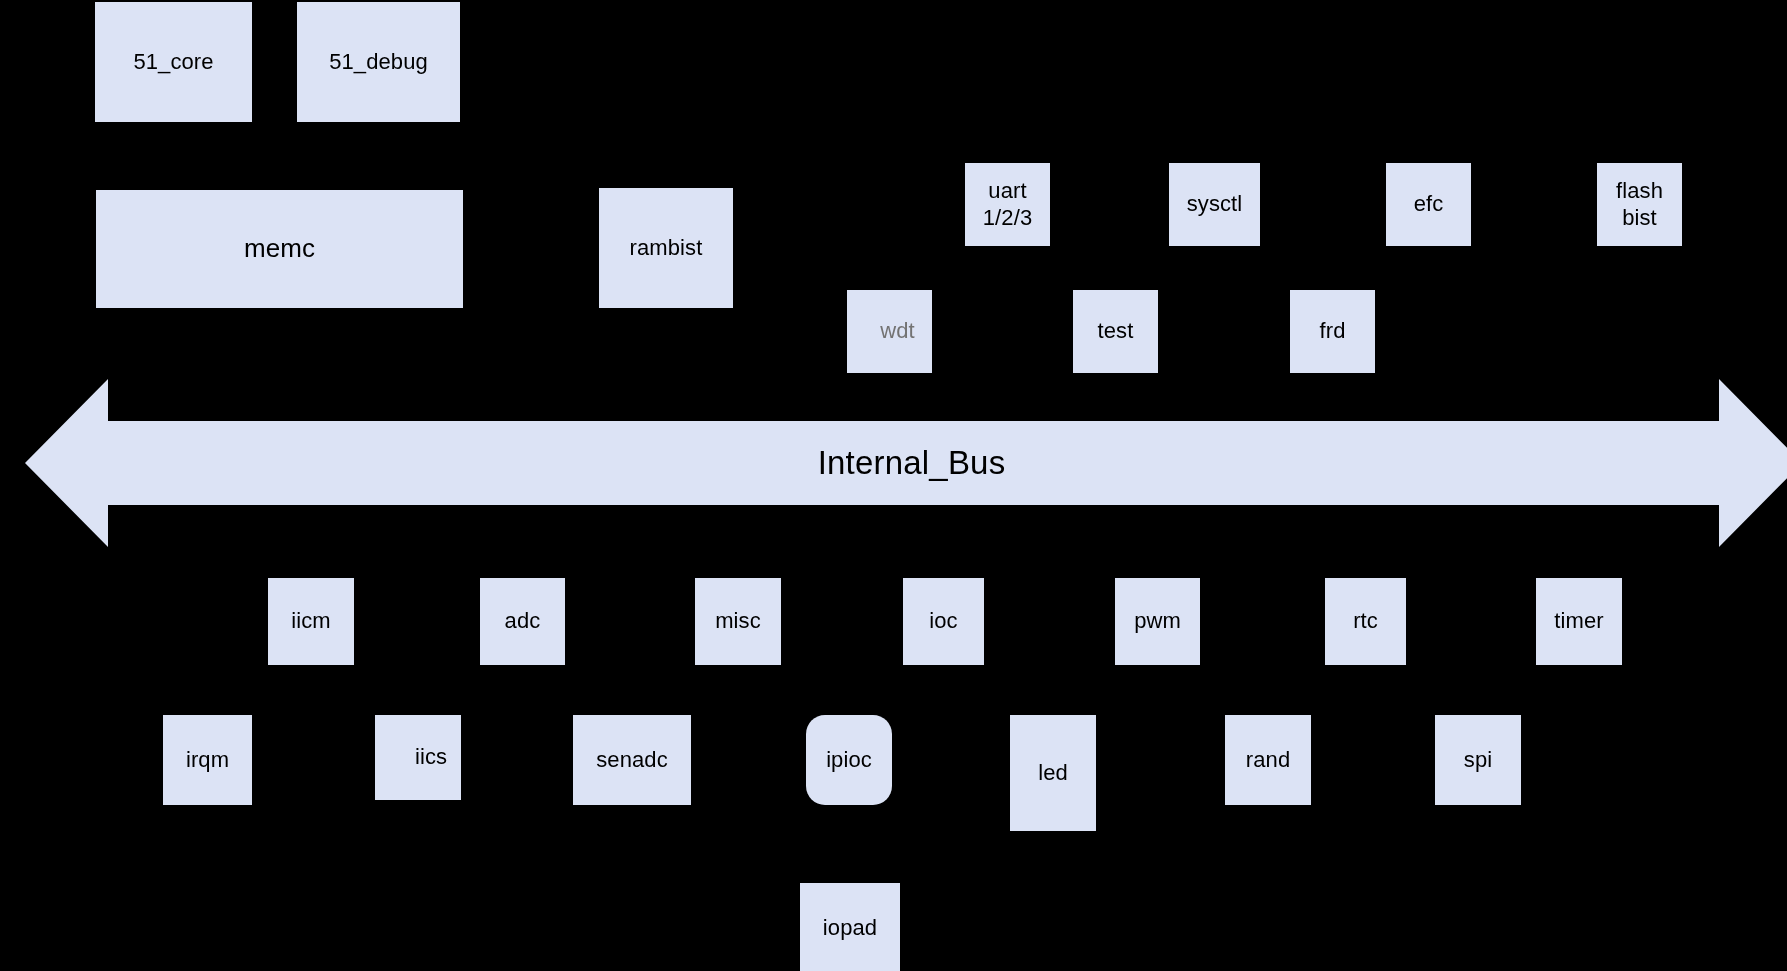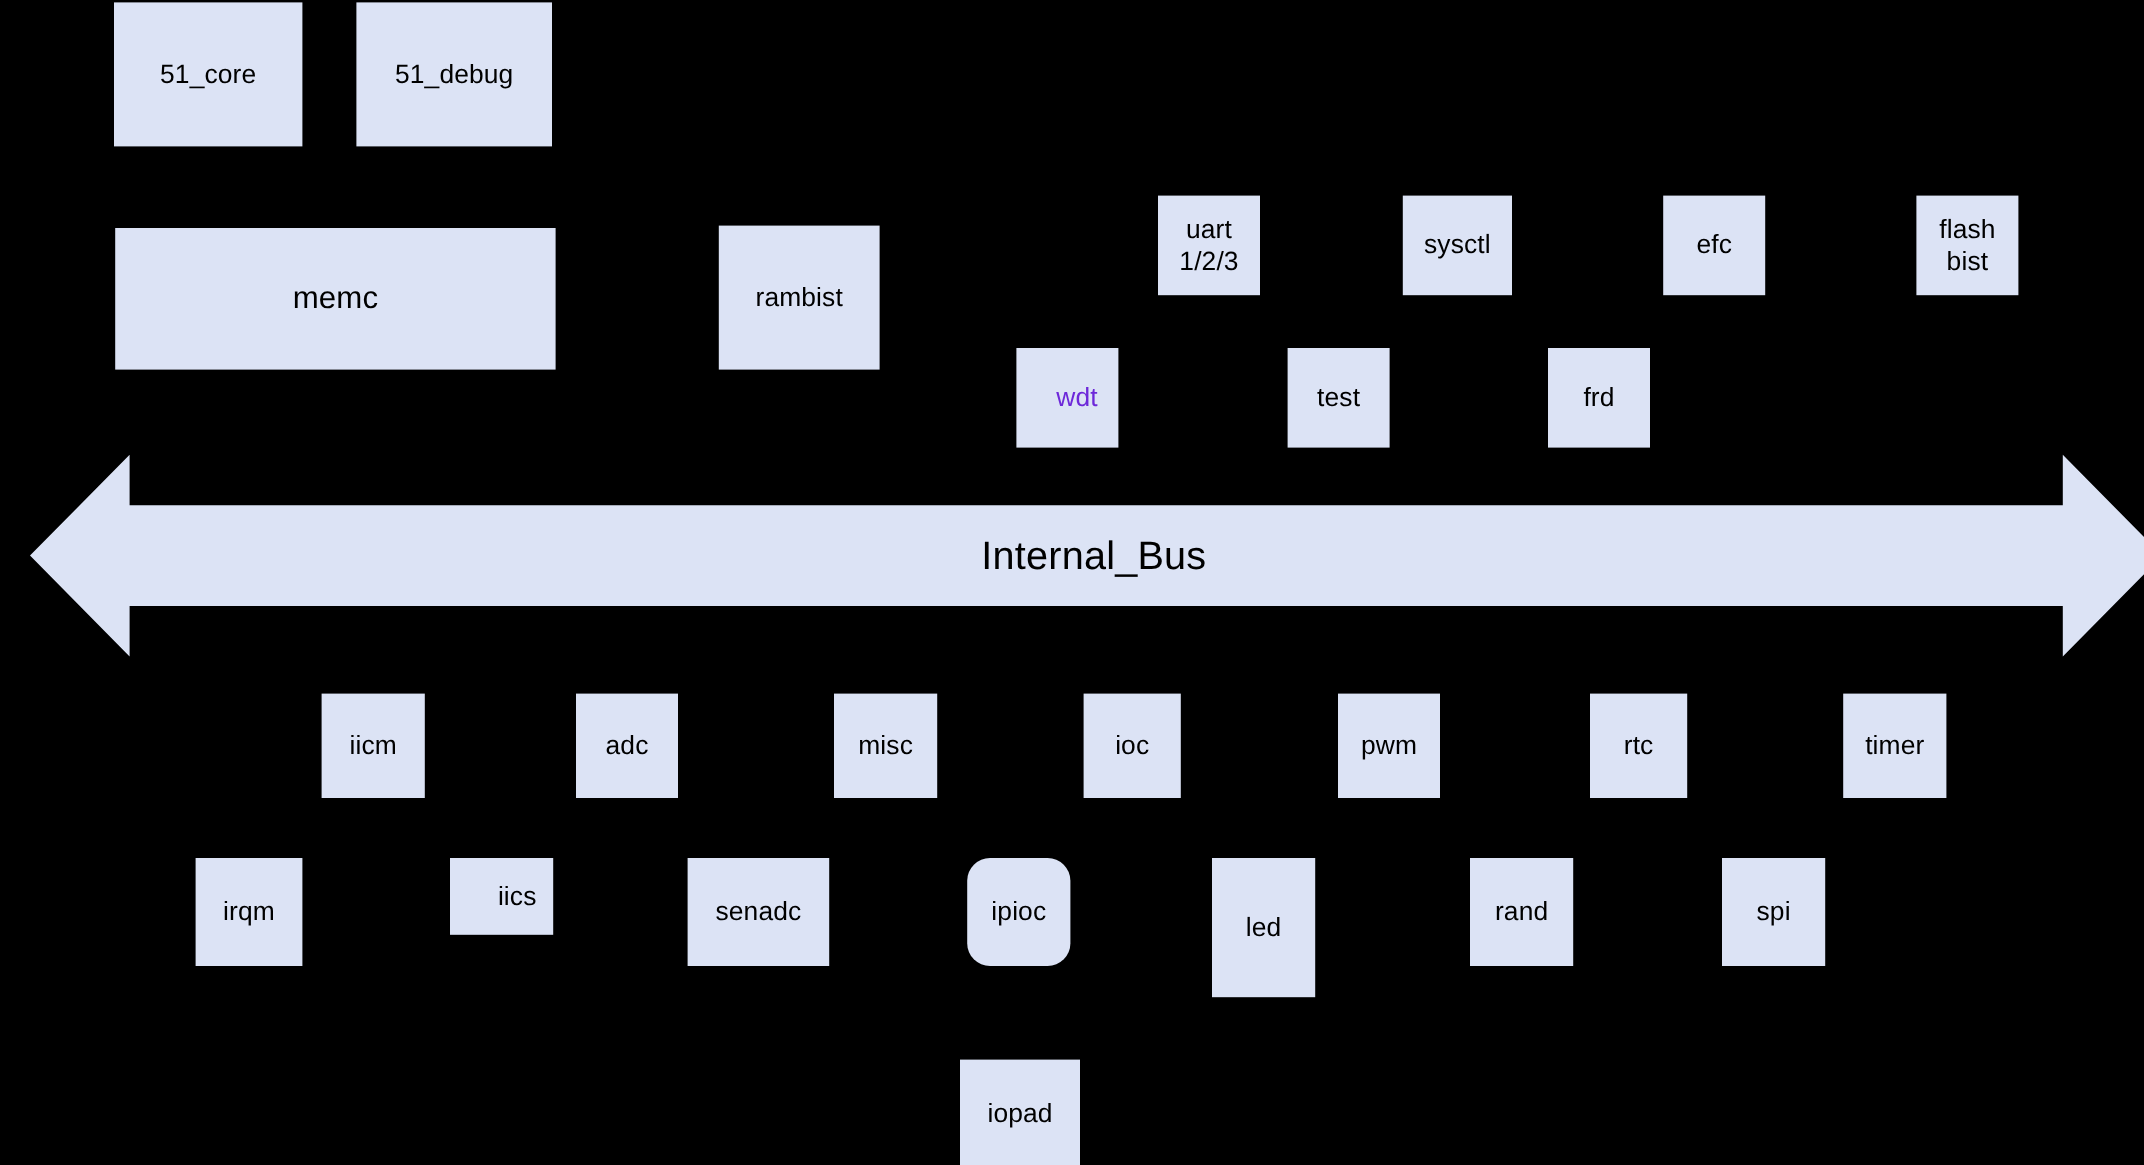--- a/index.html
+++ b/index.html
@@ -77,32 +77,32 @@
       <div class="block" style="left: 75px; top: 2px; width: 157px; height: 120px; background: rgb(220, 227, 245); color: rgb(0, 0, 0);">51_core</div>
       <div class="block" style="left: 277px; top: 2px; width: 163px; height: 120px; background: rgb(220, 227, 245); color: rgb(0, 0, 0);">51_debug</div>
       <div class="block large-label" style="left: 76px; top: 190px; width: 367px; height: 118px; background: rgb(220, 227, 245); color: rgb(0, 0, 0);">memc</div>
       <div class="block" style="left: 579px; top: 188px; width: 134px; height: 120px; background: rgb(220, 227, 245); color: rgb(0, 0, 0);">rambist</div>
       <div class="block" style="left: 945px; top: 163px; width: 85px; height: 83px; background: rgb(220, 227, 245); color: rgb(0, 0, 0);">uart
 1/2/3</div>
       <div class="block" style="left: 1149px; top: 163px; width: 91px; height: 83px; background: rgb(220, 227, 245); color: rgb(0, 0, 0);">sysctl</div>
       <div class="block" style="left: 1366px; top: 163px; width: 85px; height: 83px; background: rgb(220, 227, 245); color: rgb(0, 0, 0);">efc</div>
       <div class="block" style="left: 1577px; top: 163px; width: 85px; height: 83px; background: rgb(220, 227, 245); color: rgb(0, 0, 0); text-align: center;">flash
 bist</div>
-      <div class="block" style="left: 827px; top: 290px; width: 85px; height: 83px; background: rgb(220, 227, 245); color: #6d28d9; padding-left: 16px;">wdt</div>
+      <div class="block" style="left: 827px; top: 290px; width: 85px; height: 83px; background: rgb(220, 227, 245); color: #737373; padding-left: 16px;">wdt</div>
       <div class="block" style="left: 1053px; top: 290px; width: 85px; height: 83px; background: rgb(220, 227, 245); color: rgb(0, 0, 0);">test</div>
       <div class="block" style="left: 1270px; top: 290px; width: 85px; height: 83px; background: rgb(220, 227, 245); color: rgb(0, 0, 0);">frd</div>
       <div class="block" style="left: 248px; top: 578px; width: 86px; height: 87px; background: rgb(220, 227, 245); color: rgb(0, 0, 0);">iicm</div>
       <div class="block" style="left: 460px; top: 578px; width: 85px; height: 87px; background: rgb(220, 227, 245); color: rgb(0, 0, 0);">adc</div>
       <div class="block" style="left: 675px; top: 578px; width: 86px; height: 87px; background: rgb(220, 227, 245); color: rgb(0, 0, 0);">misc</div>
       <div class="block" style="left: 883px; top: 578px; width: 81px; height: 87px; background: rgb(220, 227, 245); color: rgb(0, 0, 0);">ioc</div>
       <div class="block" style="left: 1095px; top: 578px; width: 85px; height: 87px; background: rgb(220, 227, 245); color: rgb(0, 0, 0);">pwm</div>
       <div class="block" style="left: 1305px; top: 578px; width: 81px; height: 87px; background: rgb(220, 227, 245); color: rgb(0, 0, 0);">rtc</div>
       <div class="block" style="left: 1516px; top: 578px; width: 86px; height: 87px; background: rgb(220, 227, 245); color: rgb(0, 0, 0);">timer</div>
       <div class="block" style="left: 143px; top: 715px; width: 89px; height: 90px; background: rgb(220, 227, 245); color: rgb(0, 0, 0);">irqm</div>
-      <div class="block" style="left: 355px; top: 715px; width: 86px; height: 64px; background: rgb(220, 227, 245); color: rgb(0, 0, 0); padding-left: 26px;">iics</div>
+      <div class="block" style="left: 355px; top: 715px; width: 86px; height: 85px; background: rgb(220, 227, 245); color: rgb(0, 0, 0); padding-left: 26px;">iics</div>
       <div class="block" style="left: 553px; top: 715px; width: 118px; height: 90px; background: rgb(220, 227, 245); color: rgb(0, 0, 0);">senadc</div>
       <div class="block" style="left: 786px; top: 715px; width: 86px; height: 90px; background: rgb(220, 227, 245); color: rgb(0, 0, 0); border-radius: 19px;">ipioc</div>
       <div class="block" style="left: 990px; top: 715px; width: 86px; height: 116px; background: rgb(220, 227, 245); color: rgb(0, 0, 0);">led</div>
       <div class="block" style="left: 1205px; top: 715px; width: 86px; height: 90px; background: rgb(220, 227, 245); color: rgb(0, 0, 0);">rand</div>
       <div class="block" style="left: 1415px; top: 715px; width: 86px; height: 90px; background: rgb(220, 227, 245); color: rgb(0, 0, 0);">spi</div>
       <div class="block" style="left: 780px; top: 883px; width: 100px; height: 90px; background: rgb(220, 227, 245); color: rgb(0, 0, 0);">iopad</div>
     </div>
 
   <div class="bus">
     <svg viewBox="0 0 1787 178" preserveAspectRatio="none" aria-hidden="true">

